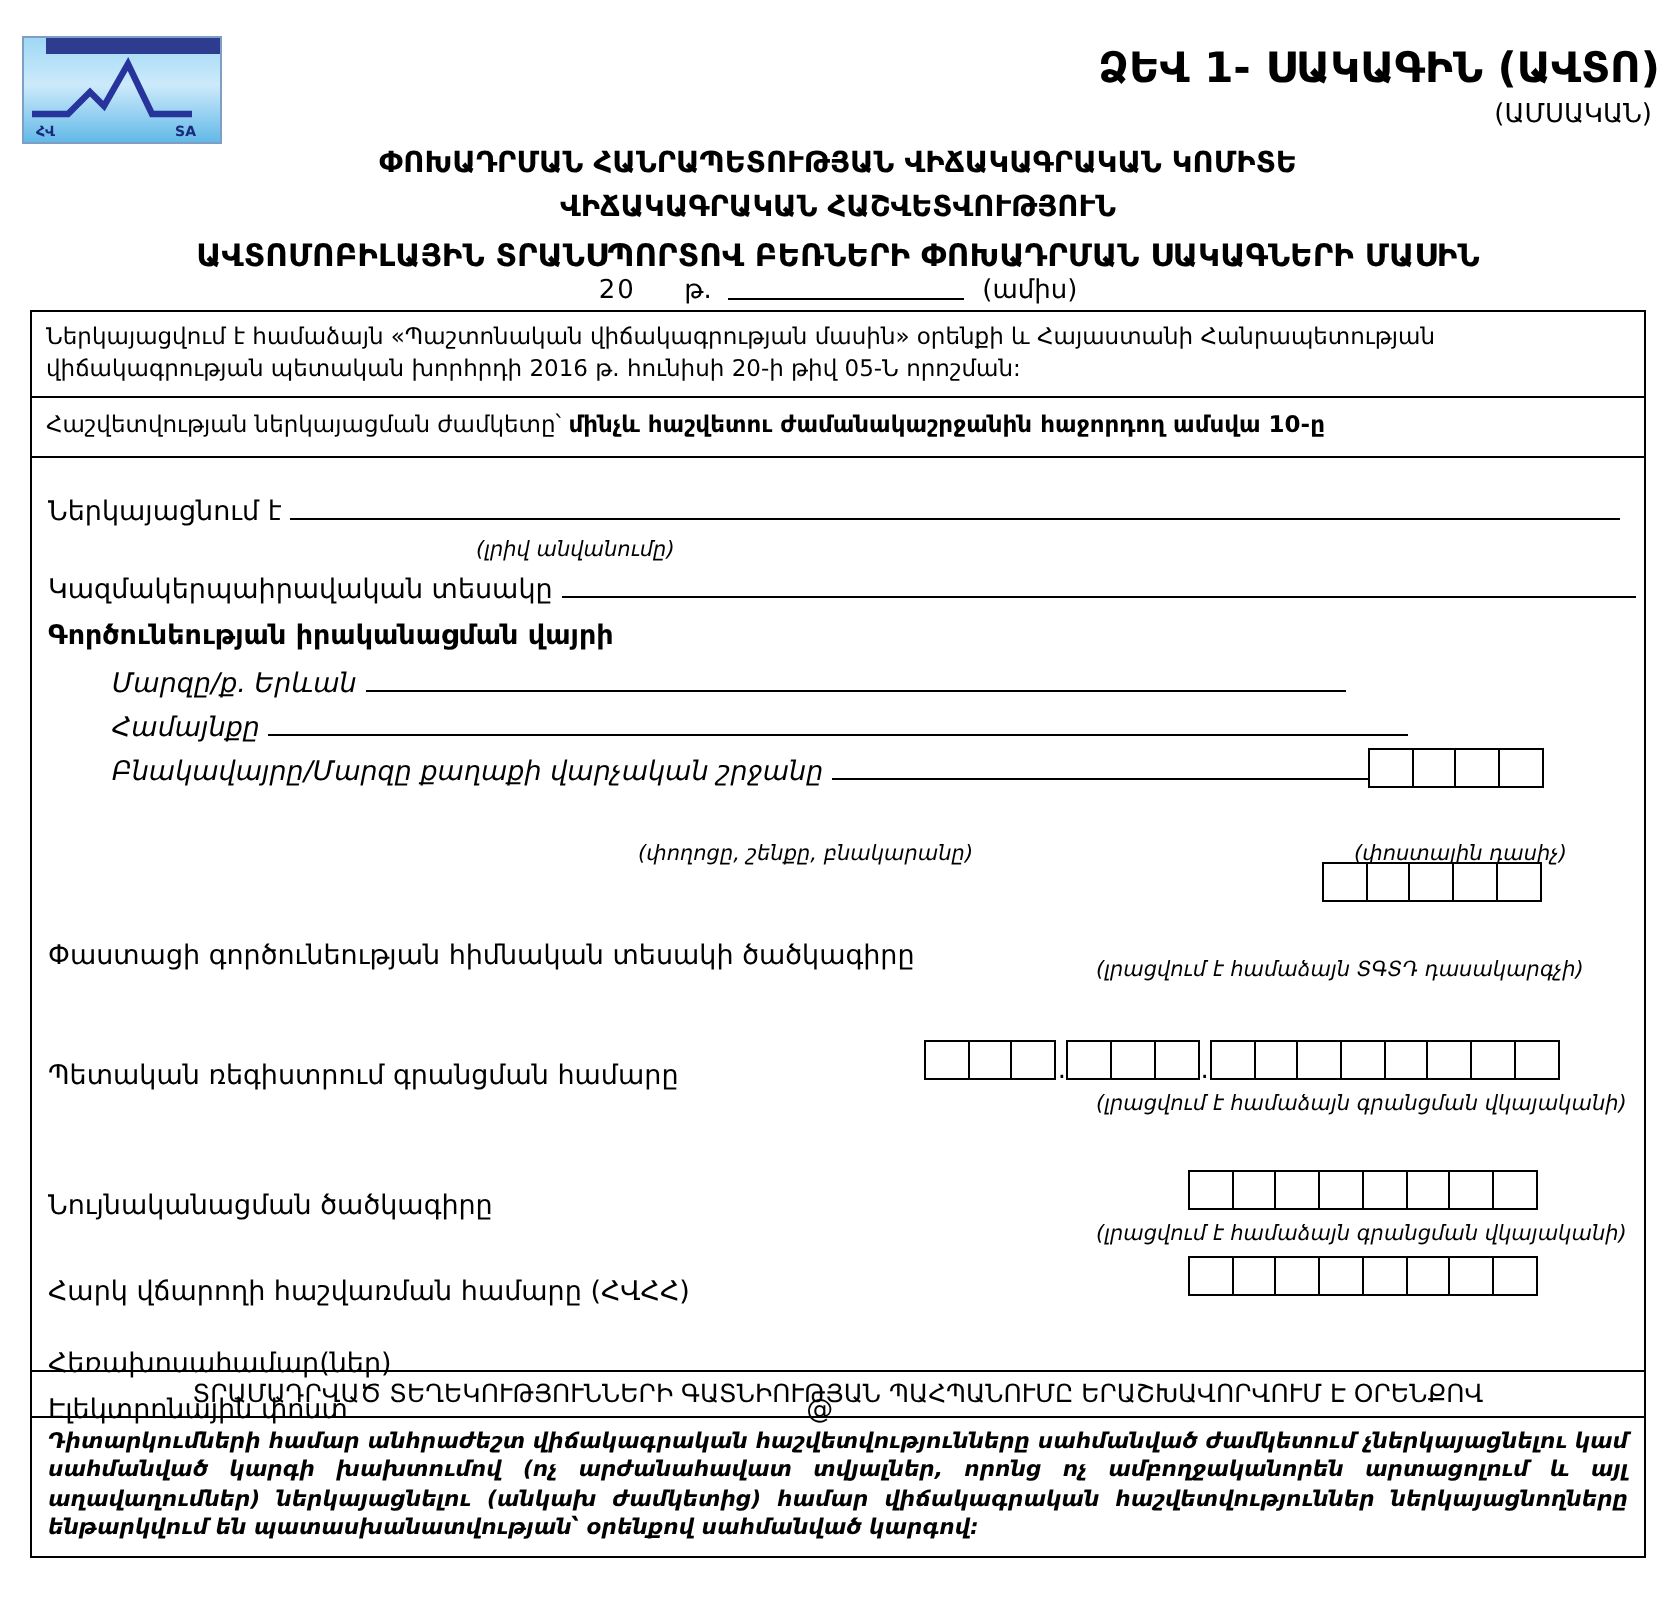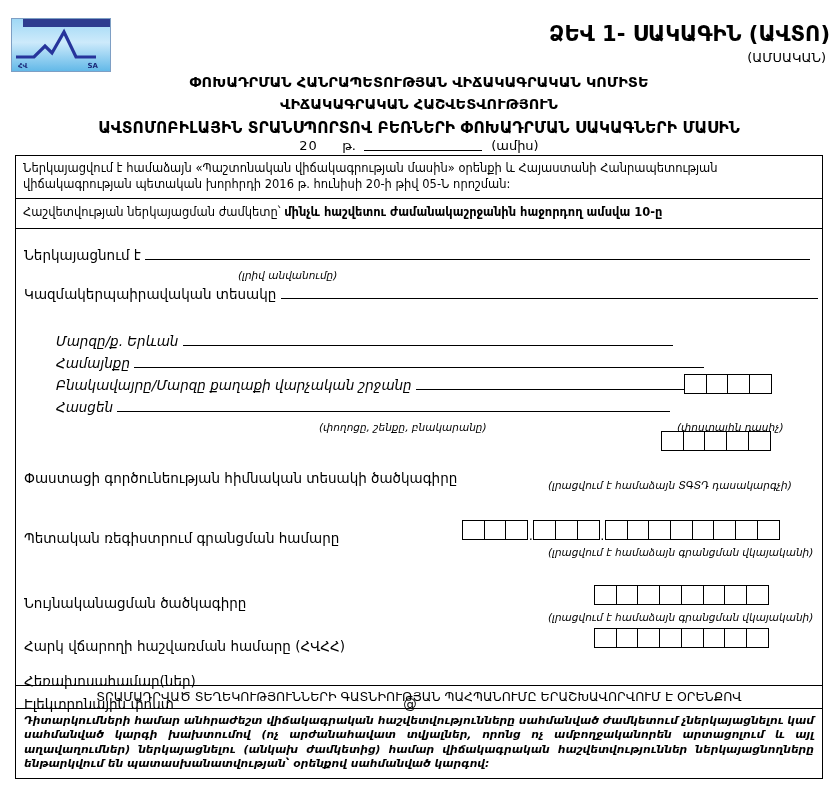--- a/index.html
+++ b/index.html
@@ -265,40 +265,39 @@
         <span class="lbl">Ներկայացնում է</span>
         <span class="ln" style="width:665px;"></span>
       </div>
       <div class="hint" style="left:222px; top:40px;">(լրիվ անվանումը)</div>
 
       <div class="row" style="left:8px; top:57px;">
         <span class="lbl">Կազմակերպաիրավական տեսակը</span>
         <span class="ln" style="width:537px;"></span>
       </div>
 
+      <div class="row" style="left:8px; top:81px;">
+        <span class="lbl bold">Գործունեության իրականացման վայրի</span>
+      </div>
 
       <div class="row" style="left:40px; top:104px;">
         <span class="lbl ital">Մարզը/ք. Երևան</span>
         <span class="ln" style="width:490px;"></span>
       </div>
 
       <div class="row" style="left:40px; top:126px;">
         <span class="lbl ital">Համայնքը</span>
         <span class="ln" style="width:570px;"></span>
       </div>
 
       <div class="row" style="left:40px; top:148px;">
         <span class="lbl ital">Բնակավայրը/Մարզը քաղաքի վարչական շրջանը</span>
         <span class="ln" style="width:284px;"></span>
       </div>
 
-      <div class="row" style="left:40px; top:170px;">
-        <span class="lbl ital">Հասցեն</span>
-        <span class="ln" style="width:553px;"></span>
-      </div>
       <div class="hint" style="left:303px; top:192px;">(փողոցը, շենքը, բնակարանը)</div>
 
       <div class="boxes" style="left:668px; top:145px;">
         <span class="bx"></span>
         <span class="bx"></span>
         <span class="bx"></span>
         <span class="bx"></span>
       </div>
       <div class="hint" style="left:661px; top:192px;">(փոստային դասիչ)</div>
 

